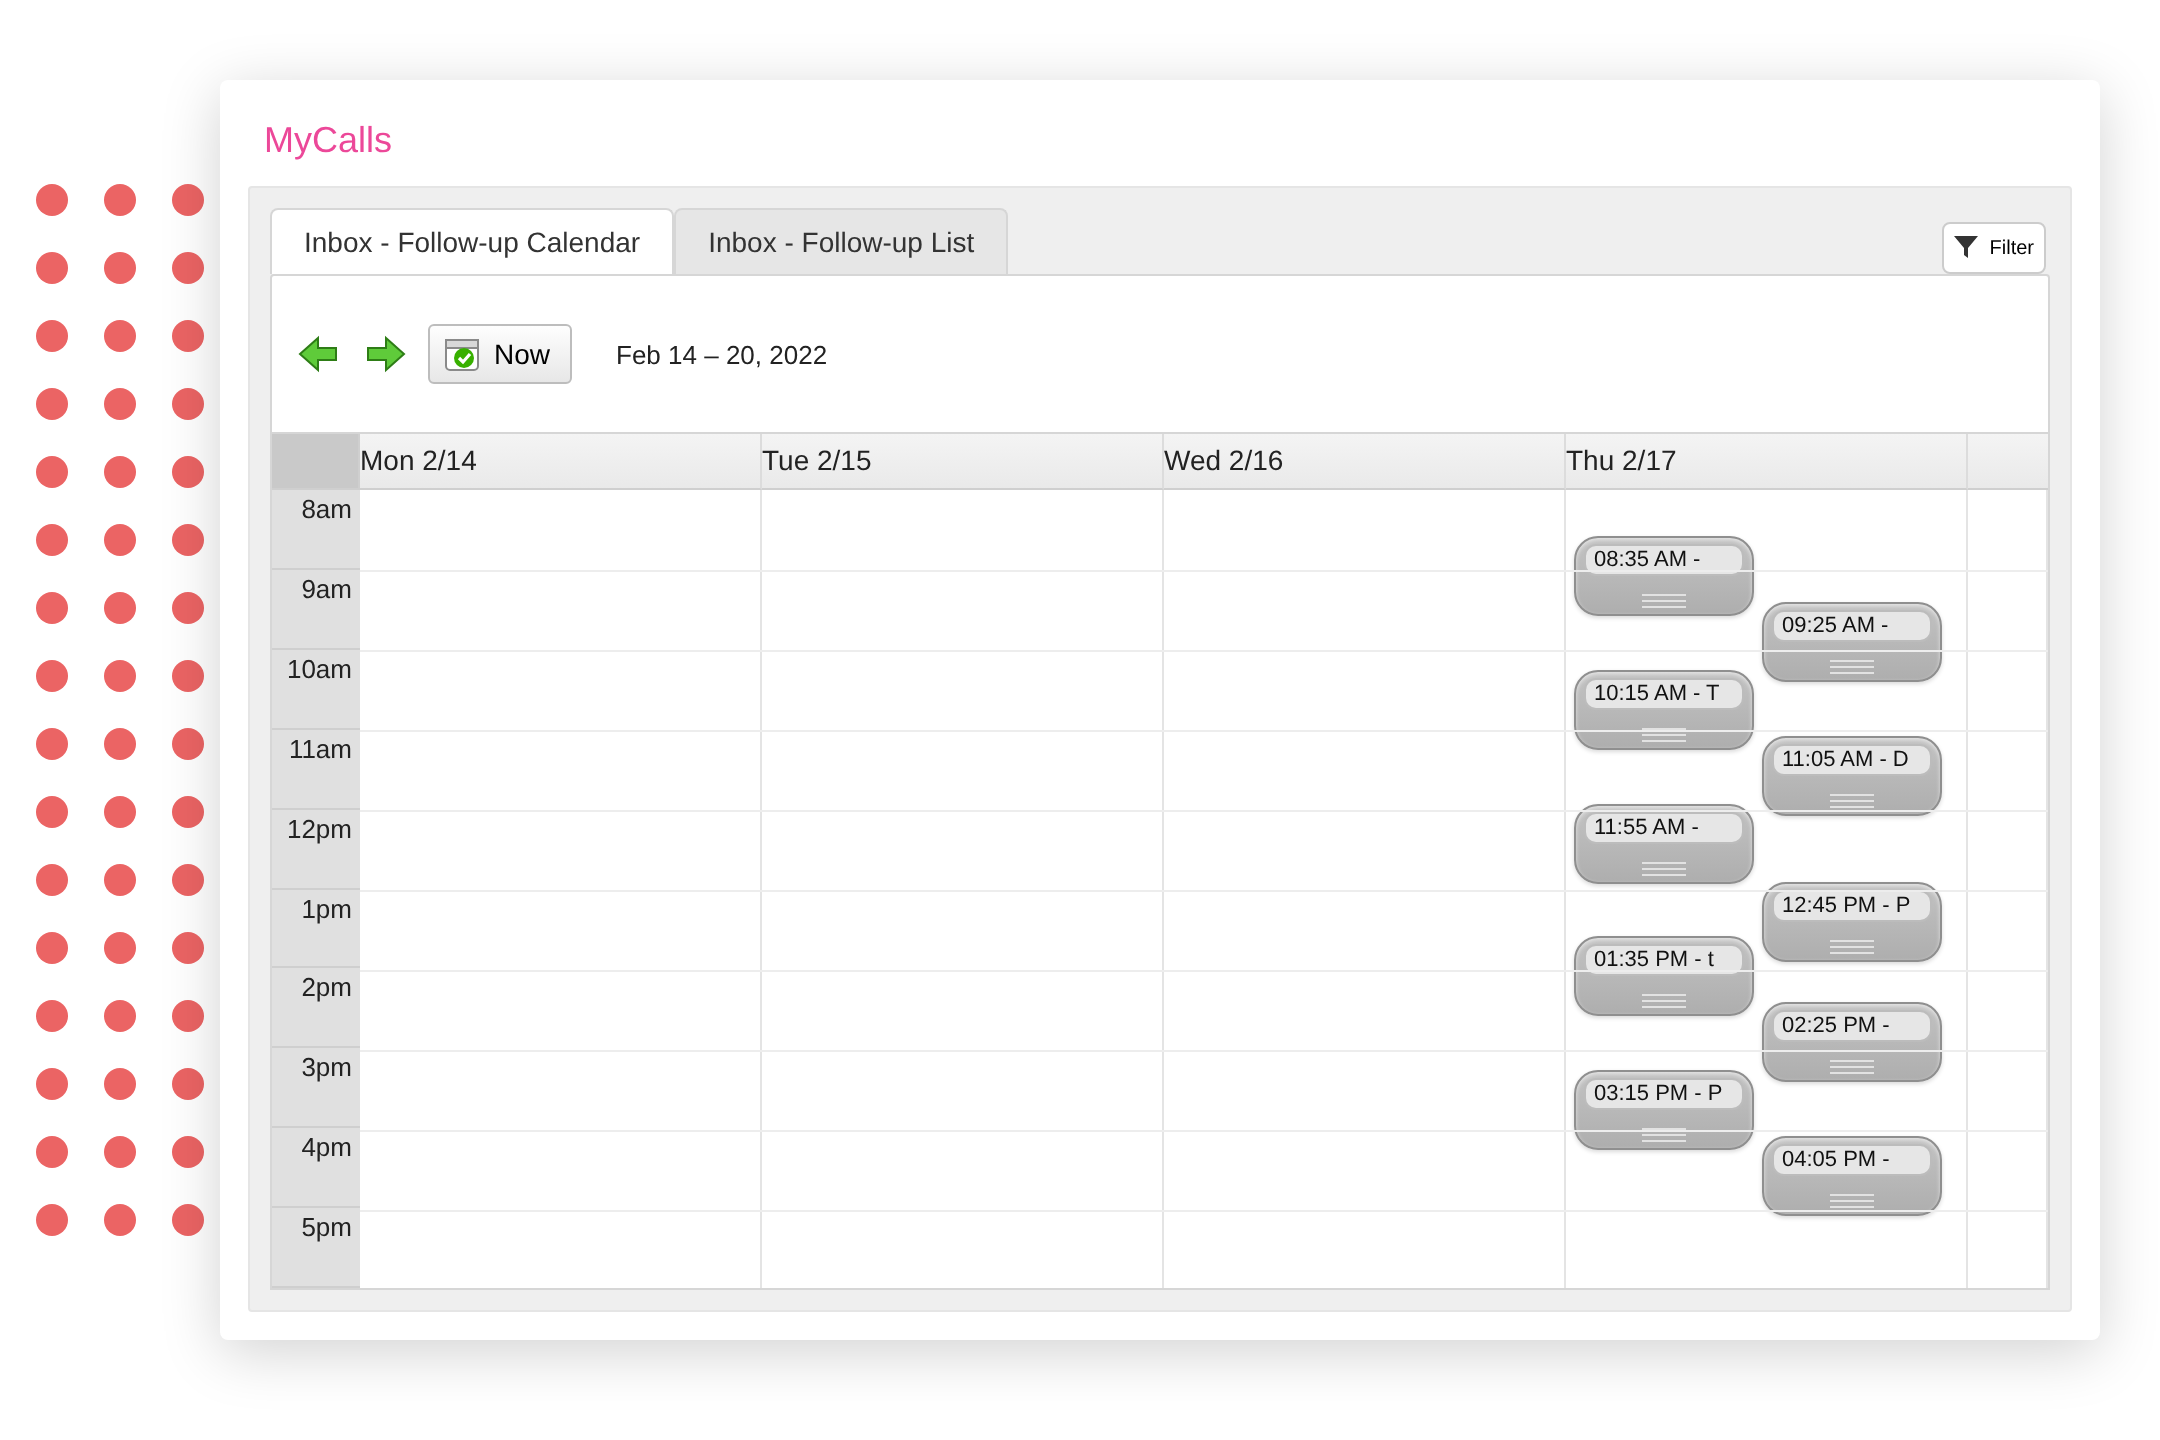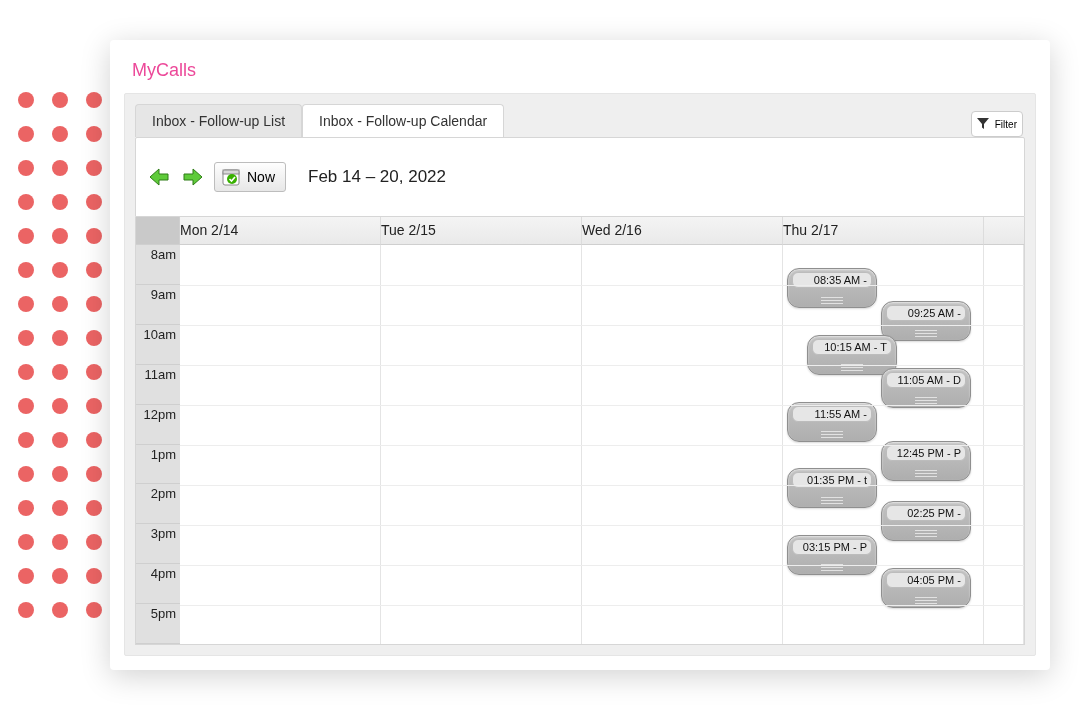--- a/index.html
+++ b/index.html
@@ -105,21 +105,21 @@
     gap: 6px;
     border: 1px solid #bdbdbd;
     background: linear-gradient(#fefefe,#e7e7e7);
     padding: 4px 10px 4px 6px;
     border-radius: 3px;
     font-size: 14px;
     cursor: pointer;
   }
   .now-btn svg { flex-shrink: 0; }
   .date-range {
-    font-size: 17px;
+    font-size: 13px;
     color: #222;
     margin-left: 14px;
   }
   .day-header-row {
     display: flex;
     margin: 0 10px;
     background: linear-gradient(#f4f4f4,#e9e9e9);
     border-left: 1px solid #d6d6d6;
     border-right: 1px solid #d6d6d6;
   }
@@ -193,21 +193,20 @@
   }
   .event .label-box {
     background: #e6e6e6;
     border: 1px solid #bcbcbc;
     border-radius: 6px;
     margin: 3px 4px 0 4px;
     font-size: 11px;
     padding: 1px 4px;
     white-space: nowrap;
     color: #111;
-    text-align: right;
   }
   .event .grip {
     position: absolute;
     bottom: 3px; left: 50%;
     transform: translateX(-50%);
     width: 22px;
     display: flex; flex-direction: column; gap: 2px;
   }
   .event .grip span {
     height: 1px; background: #e2e2e2; display: block;
@@ -268,25 +267,25 @@
     <span></span>
     <span></span>
   </div>
 
 <div class="panel">
   <div class="panel-title">MyCalls</div>
 
   <div class="workspace">
 
     <div class="tabs-row">
+      <div class="tab active">
+        <span>Inbox - Follow-up Calendar</span>
+      </div>
       <div class="tab">
         <span>Inbox - Follow-up List</span>
-      </div>
-      <div class="tab active">
-        <span>Inbox - Follow-up Calendar</span>
       </div>
       <div class="filter-btn">
         <svg width="12" height="12" viewBox="0 0 12 12">
           <path d="M0 0 H12 L7 6 V11 L5 9.5 V6 Z" fill="#333"></path>
         </svg>
         <span>Filter</span>
       </div>
     </div>
 
     <div class="toolbar">
@@ -348,21 +347,21 @@
               </div>
             </div>
             <div class="event event-right" style="top: 56px;">
               <div class="label-box">09:25 AM  -  </div>
               <div class="grip">
                 <span></span>
                 <span></span>
                 <span></span>
               </div>
             </div>
-            <div class="event event-left" style="top: 90px; margin-left: 20px;">
+            <div class="event event-left" style="top: 90px;">
               <div class="label-box">10:15 AM  -  T</div>
               <div class="grip">
                 <span></span>
                 <span></span>
                 <span></span>
               </div>
             </div>
             <div class="event event-right" style="top: 123px;">
               <div class="label-box">11:05 AM  -  D</div>
               <div class="grip">

